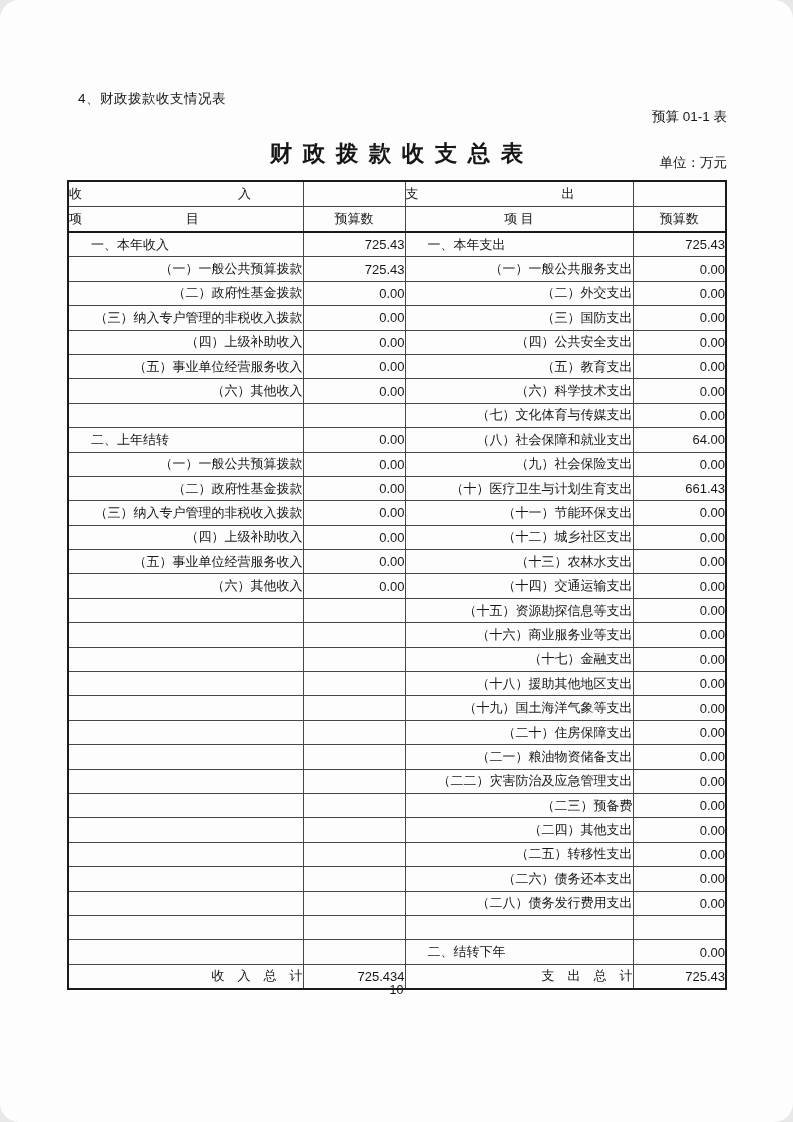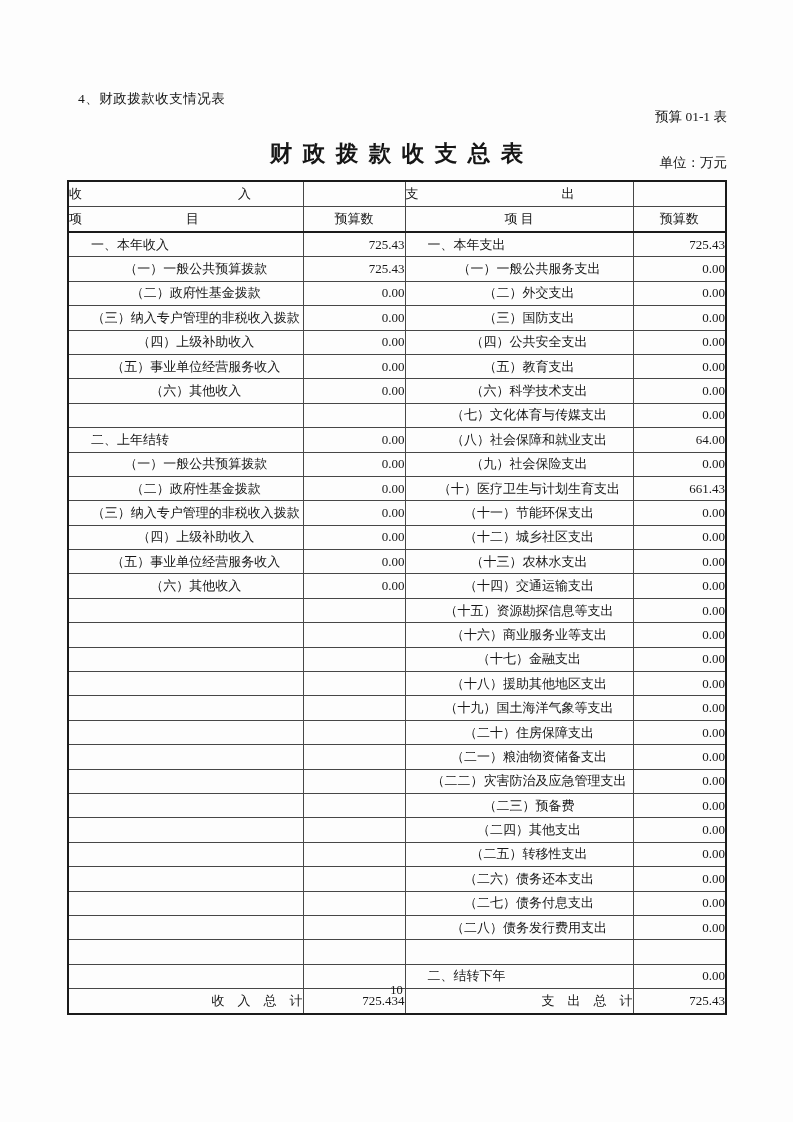--- a/index.html
+++ b/index.html
@@ -1,19 +1,20 @@
 <!DOCTYPE html>
 <html><head>
 <meta charset="utf-8">
 <style>
   html,body { margin:0; padding:0; background:#e8e8e8; }
   .page {
     position:relative; width:793px; height:1122px; margin:0 auto;
     background:#fdfdfd; color:#161616;
-    font-family:Liberation Serif, serif;
+    font-family:Liberation Sans, sans-serif;
+    border-radius:19px;
   }
   .doc-label { position:absolute; left:78px; top:90px; font-size:13.5px; letter-spacing:0.5px; }
   .form-code { position:absolute; right:66px; top:108px; font-size:13.5px; }
   .main-title {
     position:absolute; left:0; width:100%; top:126px; text-align:center;
     font-size:22.5px; font-weight:bold; letter-spacing:10.5px; text-indent:10.5px;margin-top:12px;
   }
   .unit-label { position:absolute; right:66px; top:154px; font-size:13.5px; }
 
   table.budget {
@@ -25,21 +26,21 @@
     border:1px solid #474747;
     font-size:13px; height:23.4px; padding:0;
     white-space:nowrap; overflow:hidden; vertical-align:middle;
   }
   tr.hdr1 td, tr.hdr2 td { height:24px; }
   tr.hdr2 td { border-bottom:2px solid #1b1b1b; }
   .grp { padding-left:6px; text-align:left; }
   .ihdr-left { padding-left:70px; text-align:left; }
   .hc { text-align:center; }
   .item.lvl1 { padding-left:22px; text-align:left; }
-  .item.lvl2 { padding-left:20px; text-align:center; }
+  .item.lvl2 { padding-left:20px; text-align:right; }
   .item.lvl0 { text-align:right; }
   .val { text-align:right; padding-right:6px; }
   .page-num { position:absolute; left:0; width:100%; top:983px; text-align:center; font-size:12.5px; }
 </style>
 </head>
 <body>
 
 <div class="page">
   <div class="doc-label">4、财政拨款收支情况表</div>
   <div class="form-code">预算 01-1 表</div>
@@ -224,26 +225,20 @@
         </tr>
         <tr>
           <td class="item lvl2"></td>
           <td class="val"></td>
           <td class="item lvl2">（二六）债务还本支出</td>
           <td class="val">0.00</td>
         </tr>
         <tr>
           <td class="item lvl2"></td>
           <td class="val"></td>
-          <td class="item lvl2">（二七）债务付息支出</td>
-          <td class="val">0.00</td>
-        </tr>
-        <tr>
-          <td class="item lvl2"></td>
-          <td class="val"></td>
           <td class="item lvl2">（二八）债务发行费用支出</td>
           <td class="val">0.00</td>
         </tr>
         <tr>
           <td class="item lvl2"></td>
           <td class="val"></td>
           <td class="item lvl2"></td>
           <td class="val"></td>
         </tr>
         <tr>

